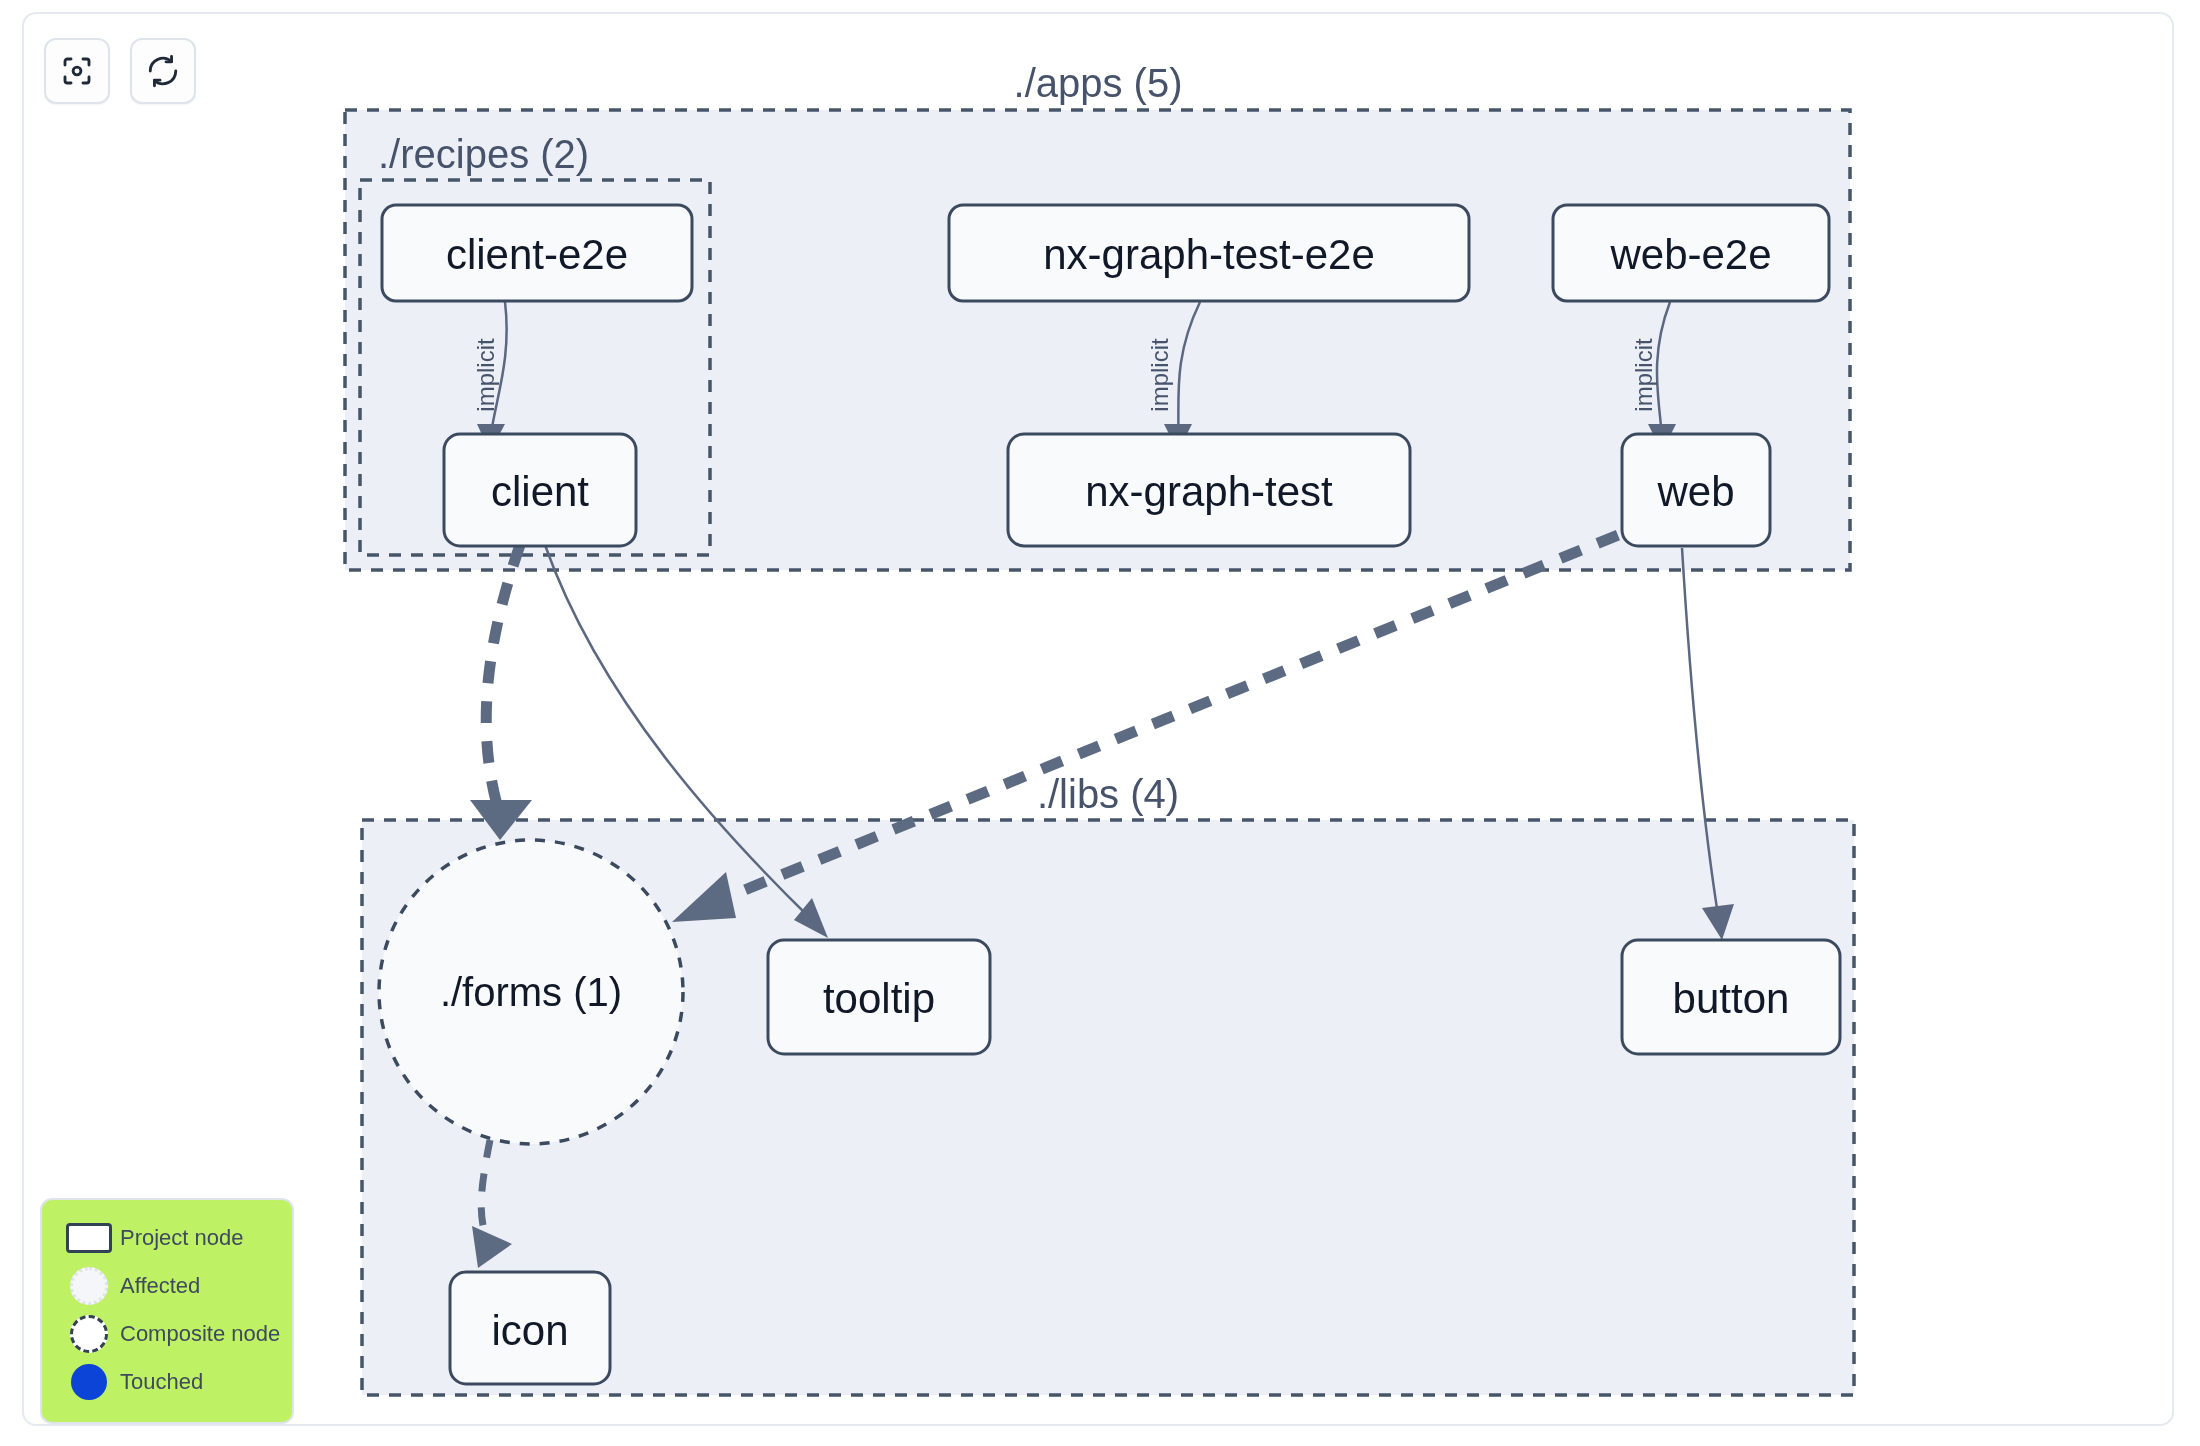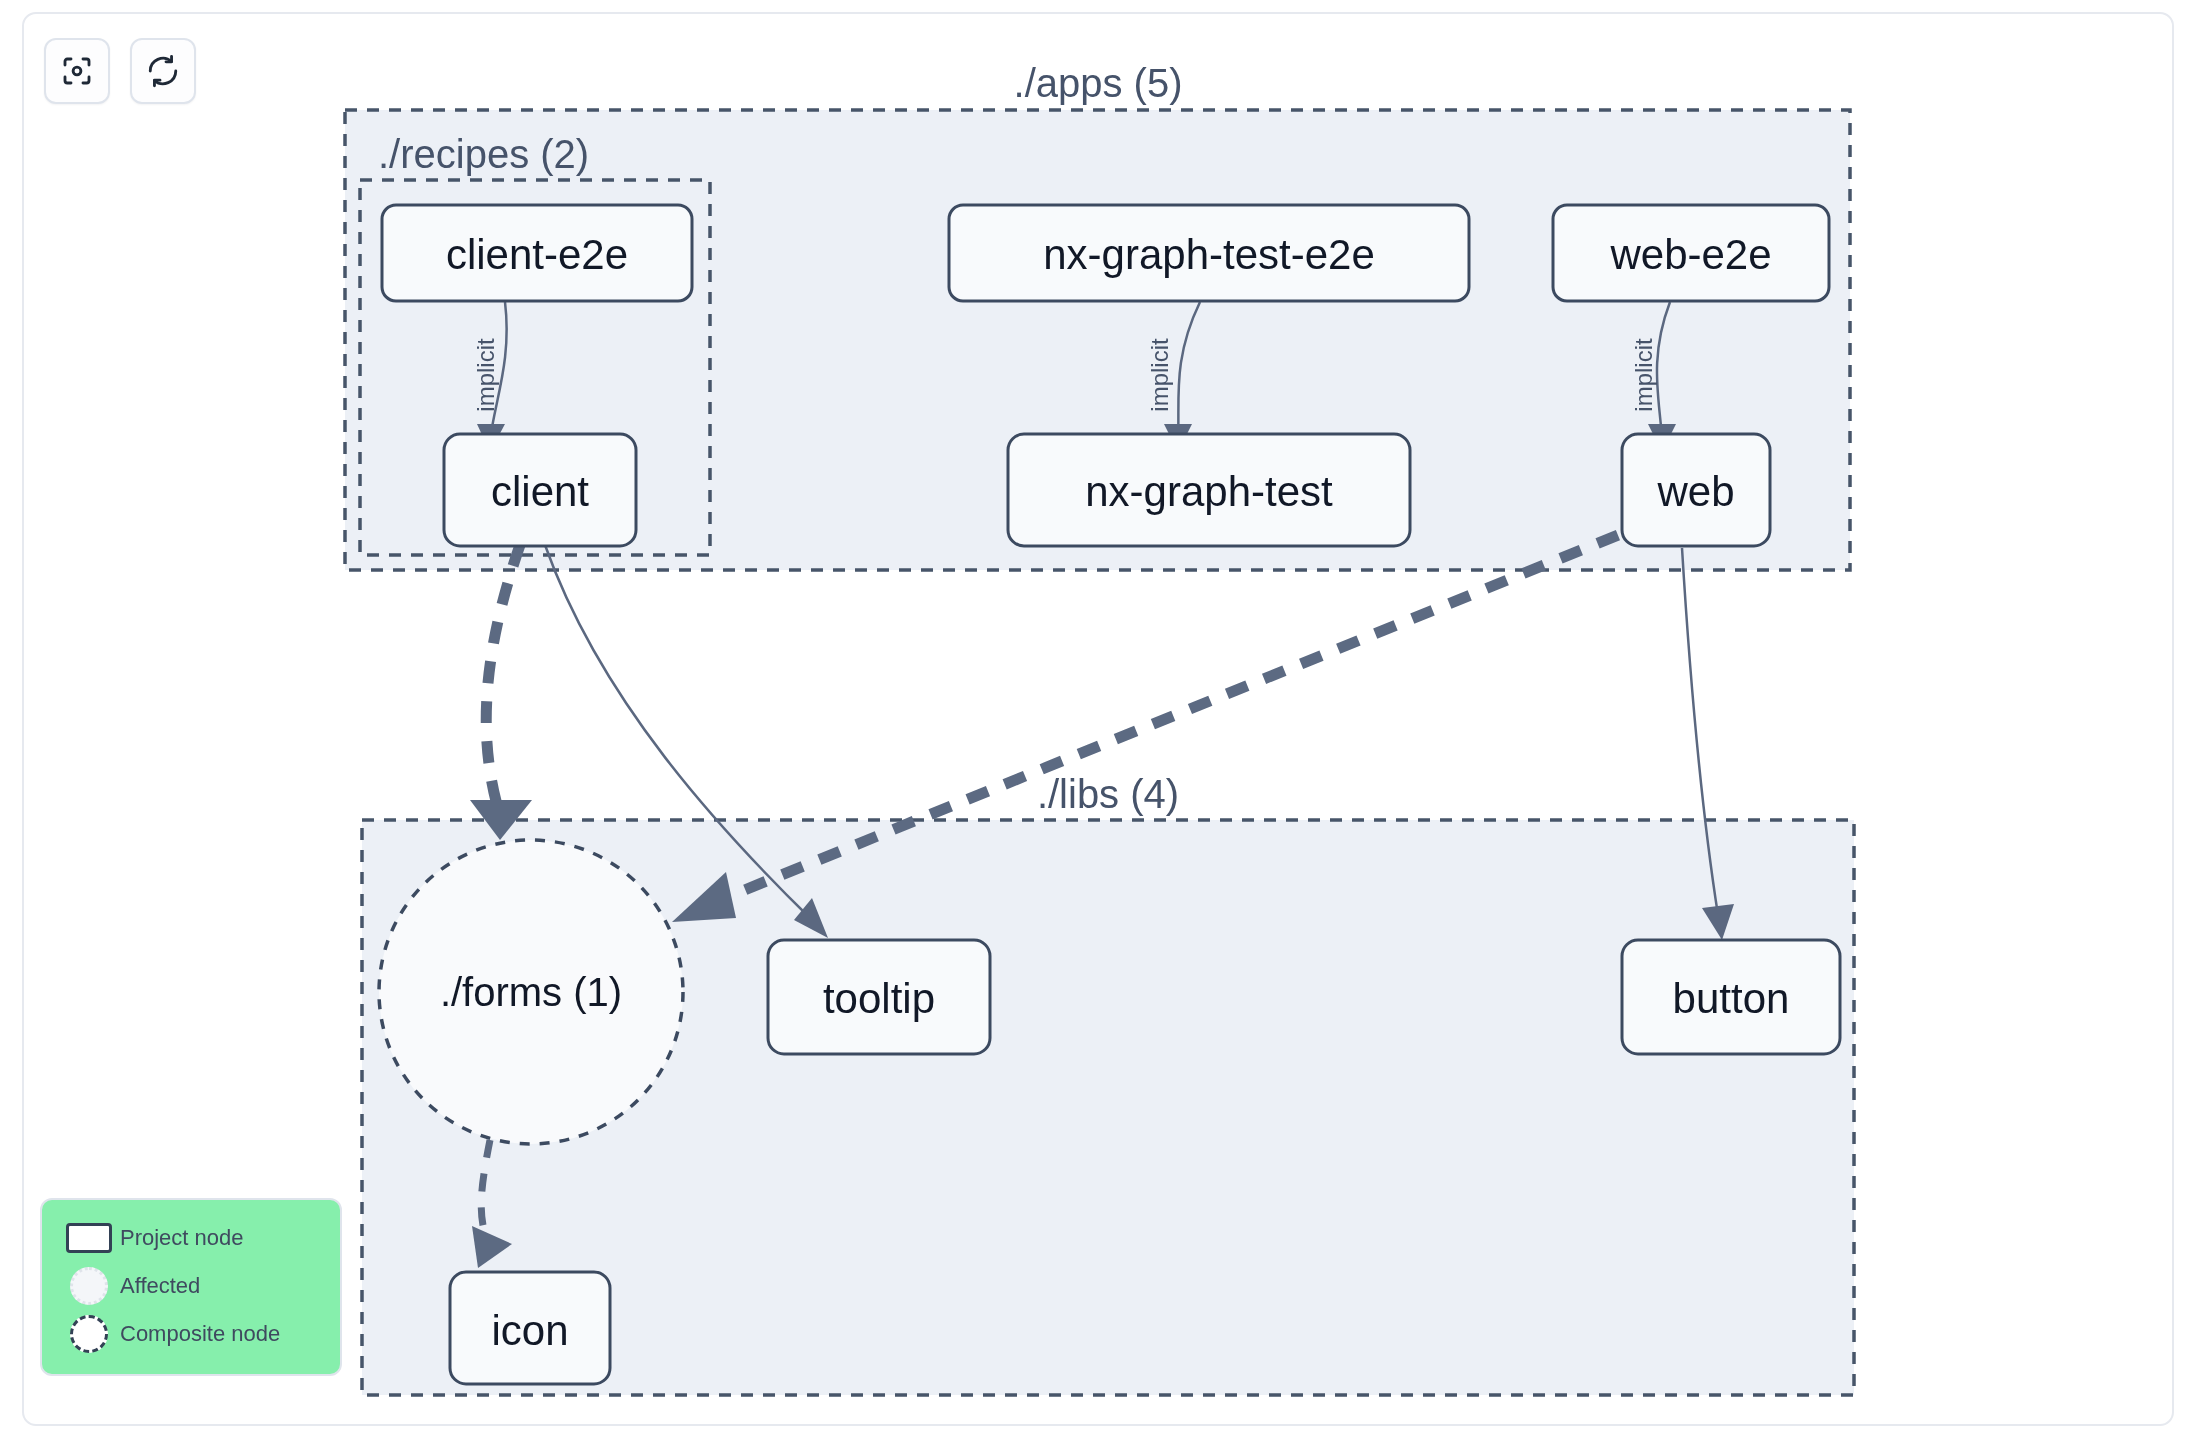--- a/index.html
+++ b/index.html
@@ -49,22 +49,22 @@
     cursor: pointer;
     box-sizing: border-box;
     box-shadow: 0 1px 2px rgba(15,23,42,.05);
   }
   .tool-btn svg { display: block; }
   
   #legend {
     position: absolute;
     left: 40px;
     top: 1198px;
-    width: 302px;
-    background: #86efac;
+    width: 254px;
+    background: #bef264;
     border: 2px solid #dfe4ec;
     border-radius: 12px;
     padding: 14px 16px 16px 16px;
     box-sizing: border-box;
     z-index: 40;
   }
   .legend-row {
     display: flex;
     align-items: center;
     height: 48px;
@@ -329,15 +329,21 @@
         <span class="sw-affected"></span>
       </span>
       <span class="legend-label">Affected</span>
     </div>
     <div class="legend-row">
       <span class="legend-swatch">
         <span class="sw-dashed-circle"></span>
       </span>
       <span class="legend-label">Composite node</span>
     </div>
+    <div class="legend-row">
+      <span class="legend-swatch">
+        <span class="sw-touched" style="background: rgb(11, 68, 214);"></span>
+      </span>
+      <span class="legend-label">Touched</span>
+    </div>
   </div>
 
 </div>
 
 </body></html>

